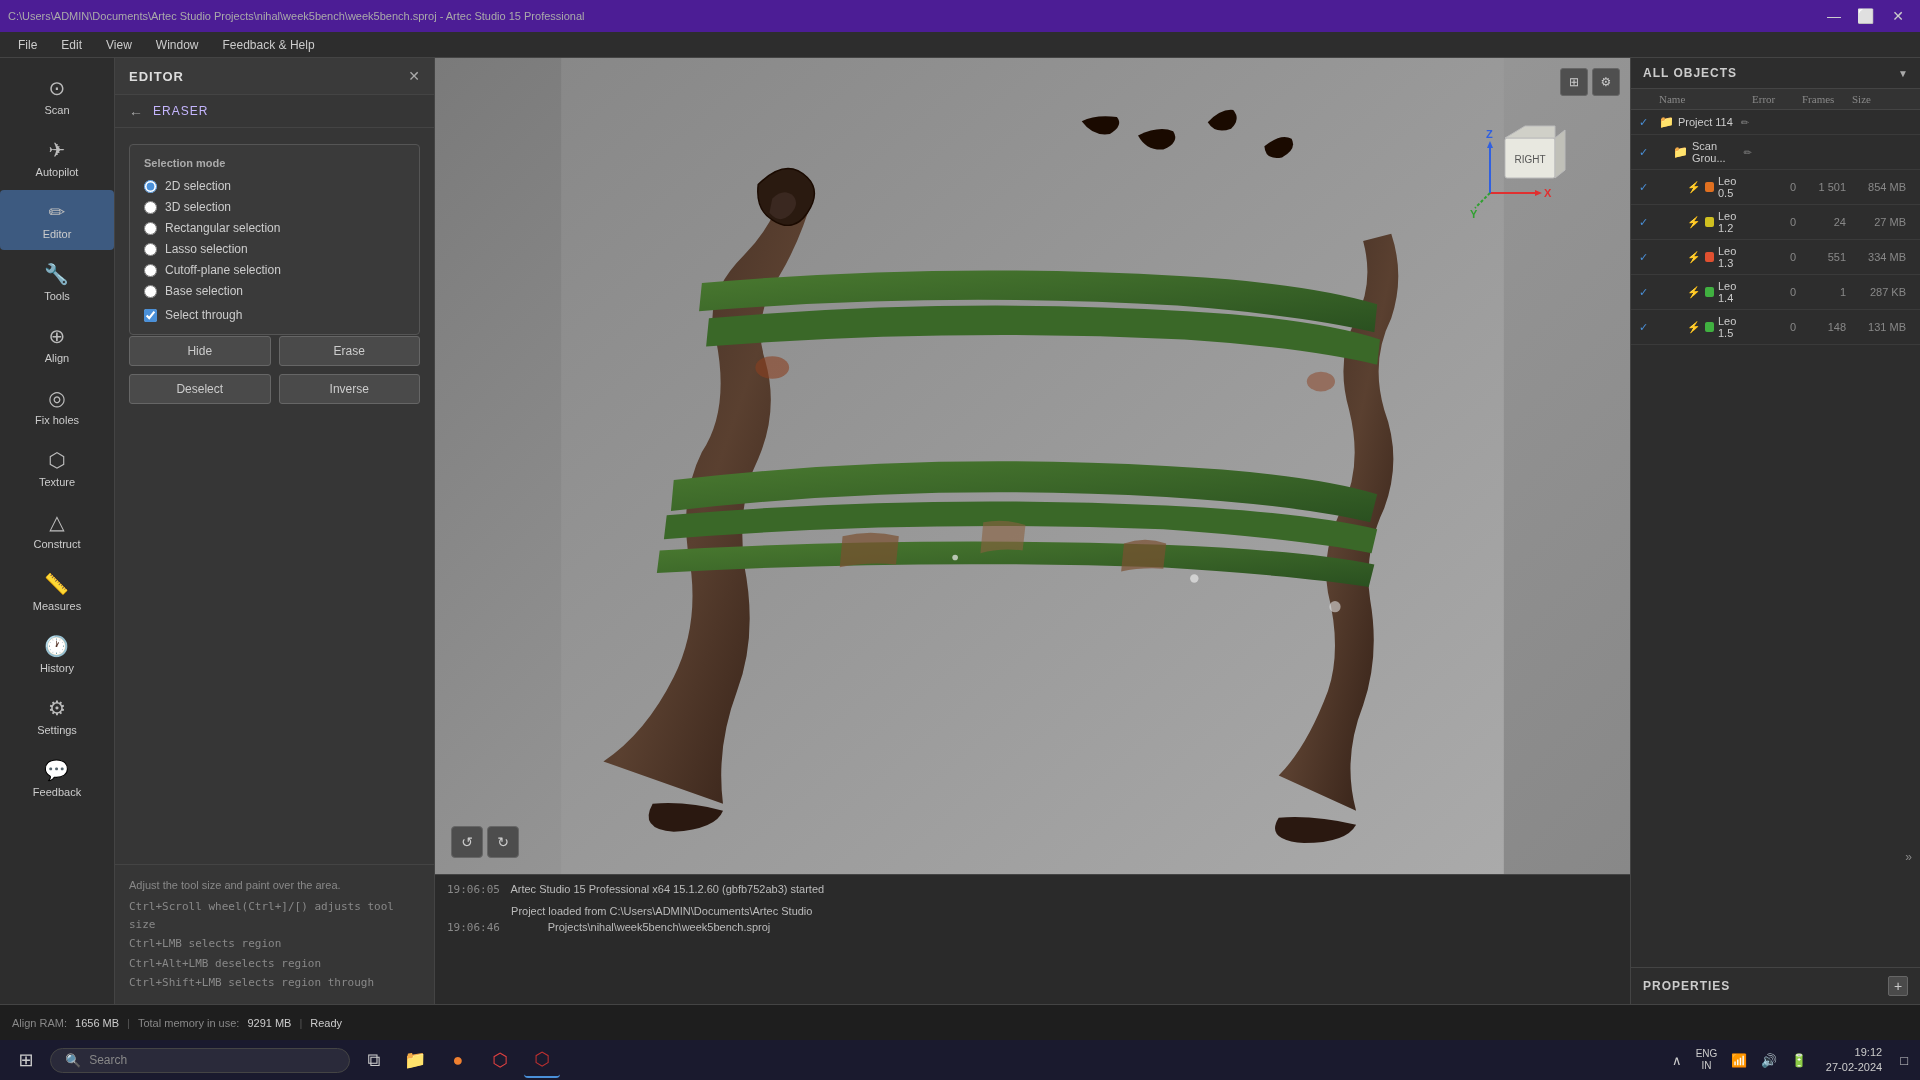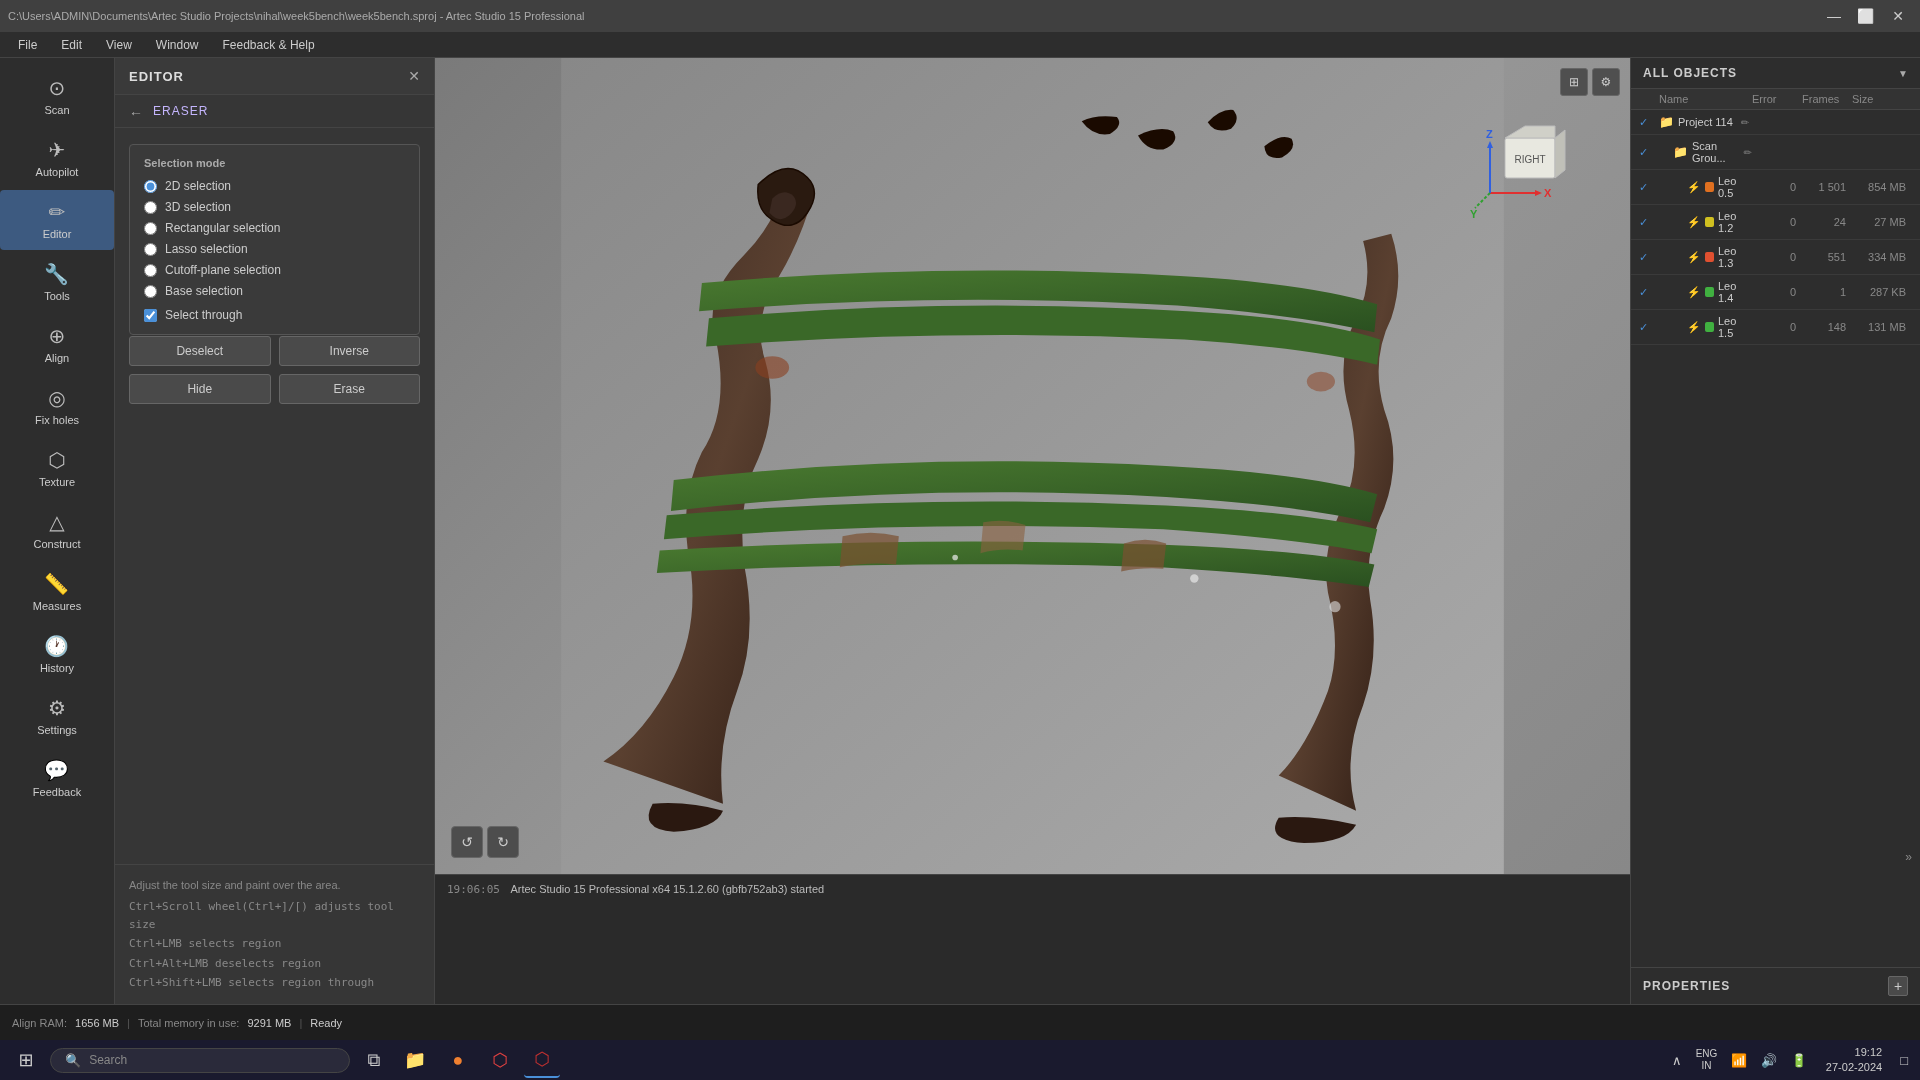--- a/index.html
+++ b/index.html
@@ -1,20 +1,20 @@
 <!DOCTYPE html>
 <html><head>
   <meta charset="utf-8">
   <style>
     * { box-sizing: border-box; margin: 0; padding: 0; }
     body { font-family: 'Segoe UI', Arial, sans-serif; font-size: 12px; background: #2b2b2b; color: #ccc; width: 1920px; height: 1080px; overflow: hidden; }
 
     
     #titlebar {
-      background: #404040;
+      background: #4c1d95;
       height: 32px;
       display: flex;
       align-items: center;
       justify-content: space-between;
       padding: 0 8px;
       color: #ccc;
       font-size: 12px;
     }
     #titlebar-left { display: flex; align-items: center; gap: 8px; }
     #titlebar-left .title-path { font-size: 11px; color: #aaa; }
@@ -242,20 +242,21 @@
 
     #objects-table { flex: 1; overflow-y: auto; }
     .obj-table-header {
       display: grid;
       grid-template-columns: 20px 1fr 50px 50px 60px;
       padding: 4px 8px;
       background: #333;
       border-bottom: 1px solid #444;
       font-size: 11px;
       color: #888;
+      font-family: Liberation Serif, serif;
     }
     .obj-row {
       display: grid;
       grid-template-columns: 20px 1fr 50px 50px 60px;
       padding: 5px 8px;
       border-bottom: 1px solid #3a3a3a;
       align-items: center;
       font-size: 11px;
       cursor: pointer;
     }
@@ -438,26 +439,26 @@
           <input type="radio" name="sel" id="selbase" style="">
           <label for="selbase">Base selection</label>
         </div>
         <div class="checkbox-option" style="margin-top:10px;">
           <input type="checkbox" id="selthrough" checked="" style="">
           <label for="selthrough">Select through</label>
         </div>
       </div>
       <div class="action-buttons">
         <div class="btn-row">
+          <div class="action-btn">Hide</div>
+          <div class="action-btn">Erase</div>
+        </div>
+        <div class="btn-row">
           <div class="action-btn">Deselect</div>
           <div class="action-btn">Inverse</div>
-        </div>
-        <div class="btn-row">
-          <div class="action-btn">Hide</div>
-          <div class="action-btn">Erase</div>
         </div>
       </div>
     </div>
     <div id="hint-text">
       <div style="margin-bottom:3px;">Adjust the tool size and paint over the area.</div>
       <div style="font-family:monospace; margin-bottom:2px;">Ctrl+Scroll wheel(Ctrl+]/[) adjusts tool size</div>
       <div style="font-family:monospace; margin-bottom:2px;">Ctrl+LMB selects region</div>
       <div style="font-family:monospace; margin-bottom:2px;">Ctrl+Alt+LMB deselects region</div>
       <div style="font-family:monospace;">Ctrl+Shift+LMB selects region through</div>
     </div>
@@ -557,20 +558,24 @@
         <div class="nav-btn">↺</div>
         <div class="nav-btn">↻</div>
       </div>
     </div>
 
     <div id="log-panel">
       <div class="log-entry">
         <span class="timestamp">19:06:05</span>
         <span class="message">Artec Studio 15 Professional x64 15.1.2.60 (gbfb752ab3) started</span>
       </div>
+      <div class="log-entry">
+        <span class="timestamp">19:06:46</span>
+        <span class="message" style="display:inline-block;">Project loaded from C:\Users\ADMIN\Documents\Artec Studio<br>&nbsp;&nbsp;&nbsp;&nbsp;&nbsp;&nbsp;&nbsp;&nbsp;&nbsp;&nbsp;&nbsp;&nbsp;Projects\nihal\week5bench\week5bench.sproj</span>
+      </div>
     </div>
   </div>
 
   <div id="right-panel" style="position: relative;">
     <div id="objects-header">
       <span class="title">ALL OBJECTS</span>
       <span class="dropdown-arrow">▼</span>
     </div>
     <div id="objects-table">
       <div class="obj-table-header">

